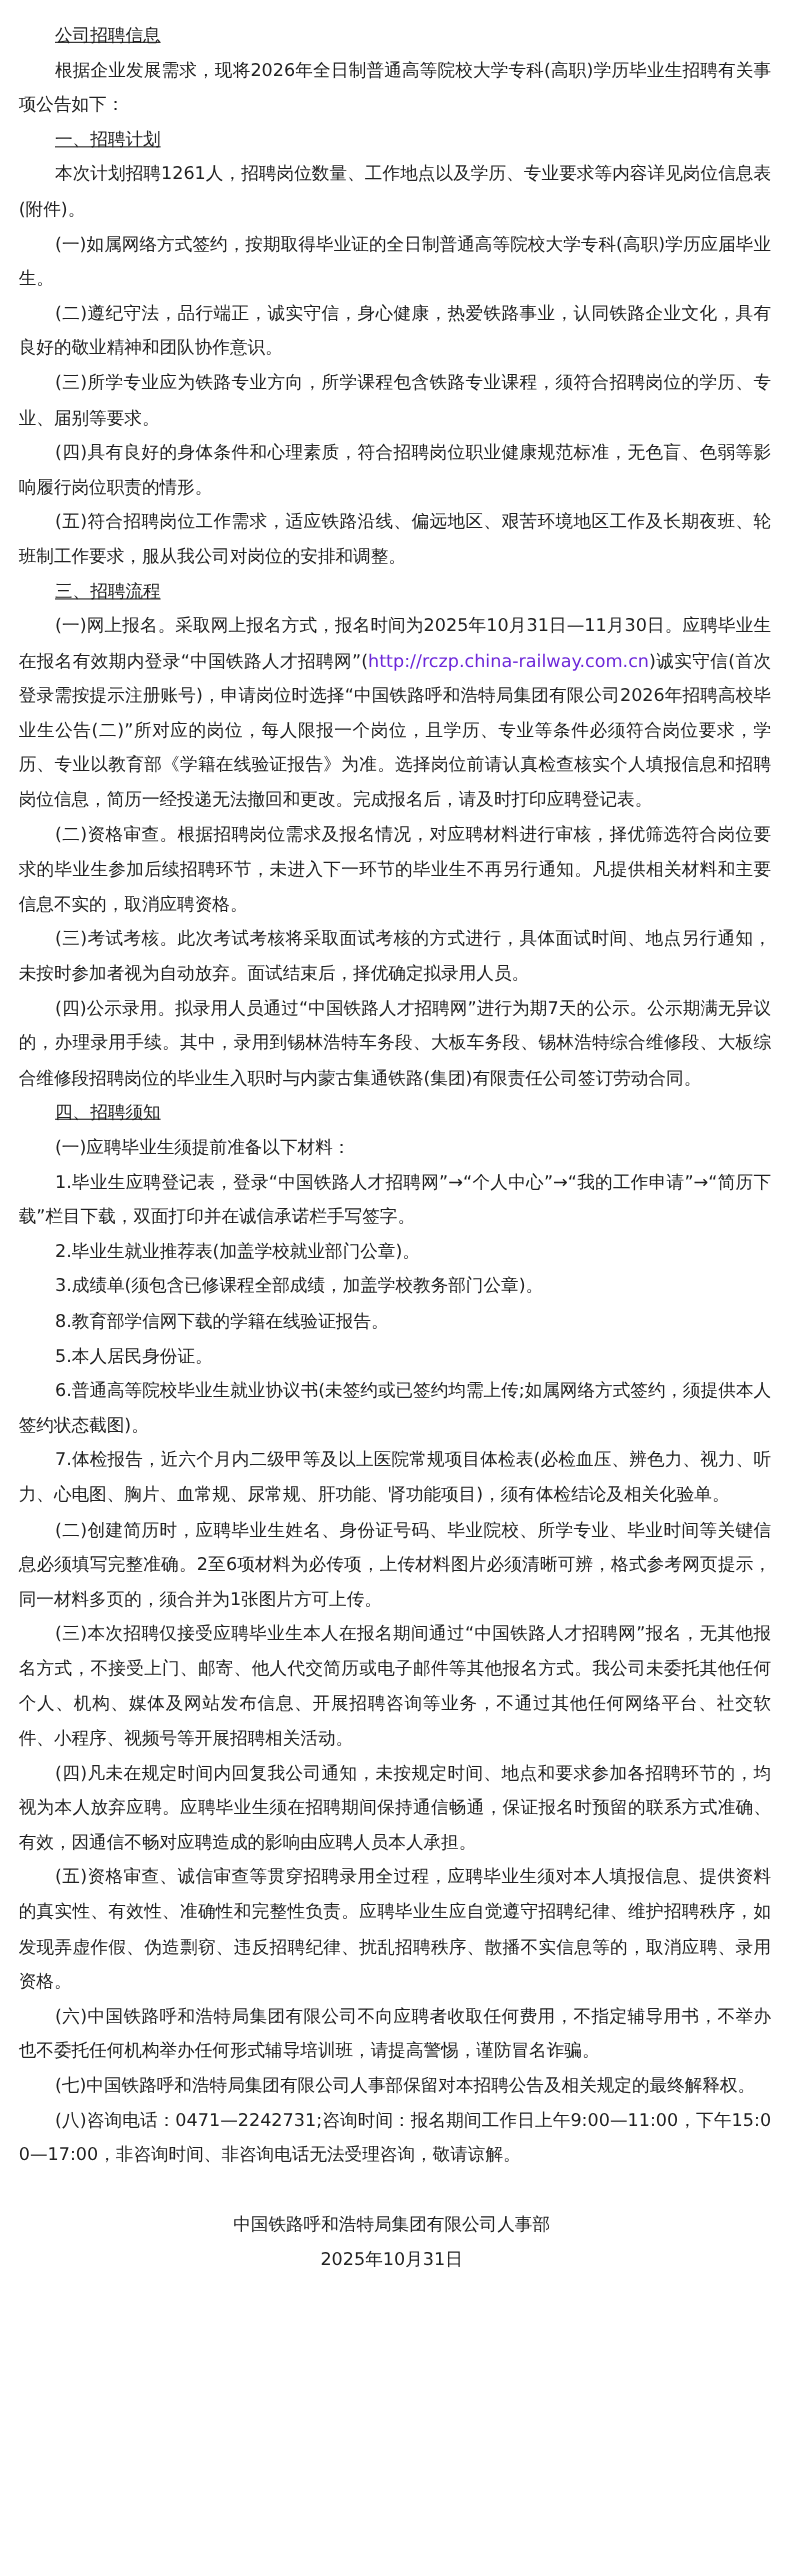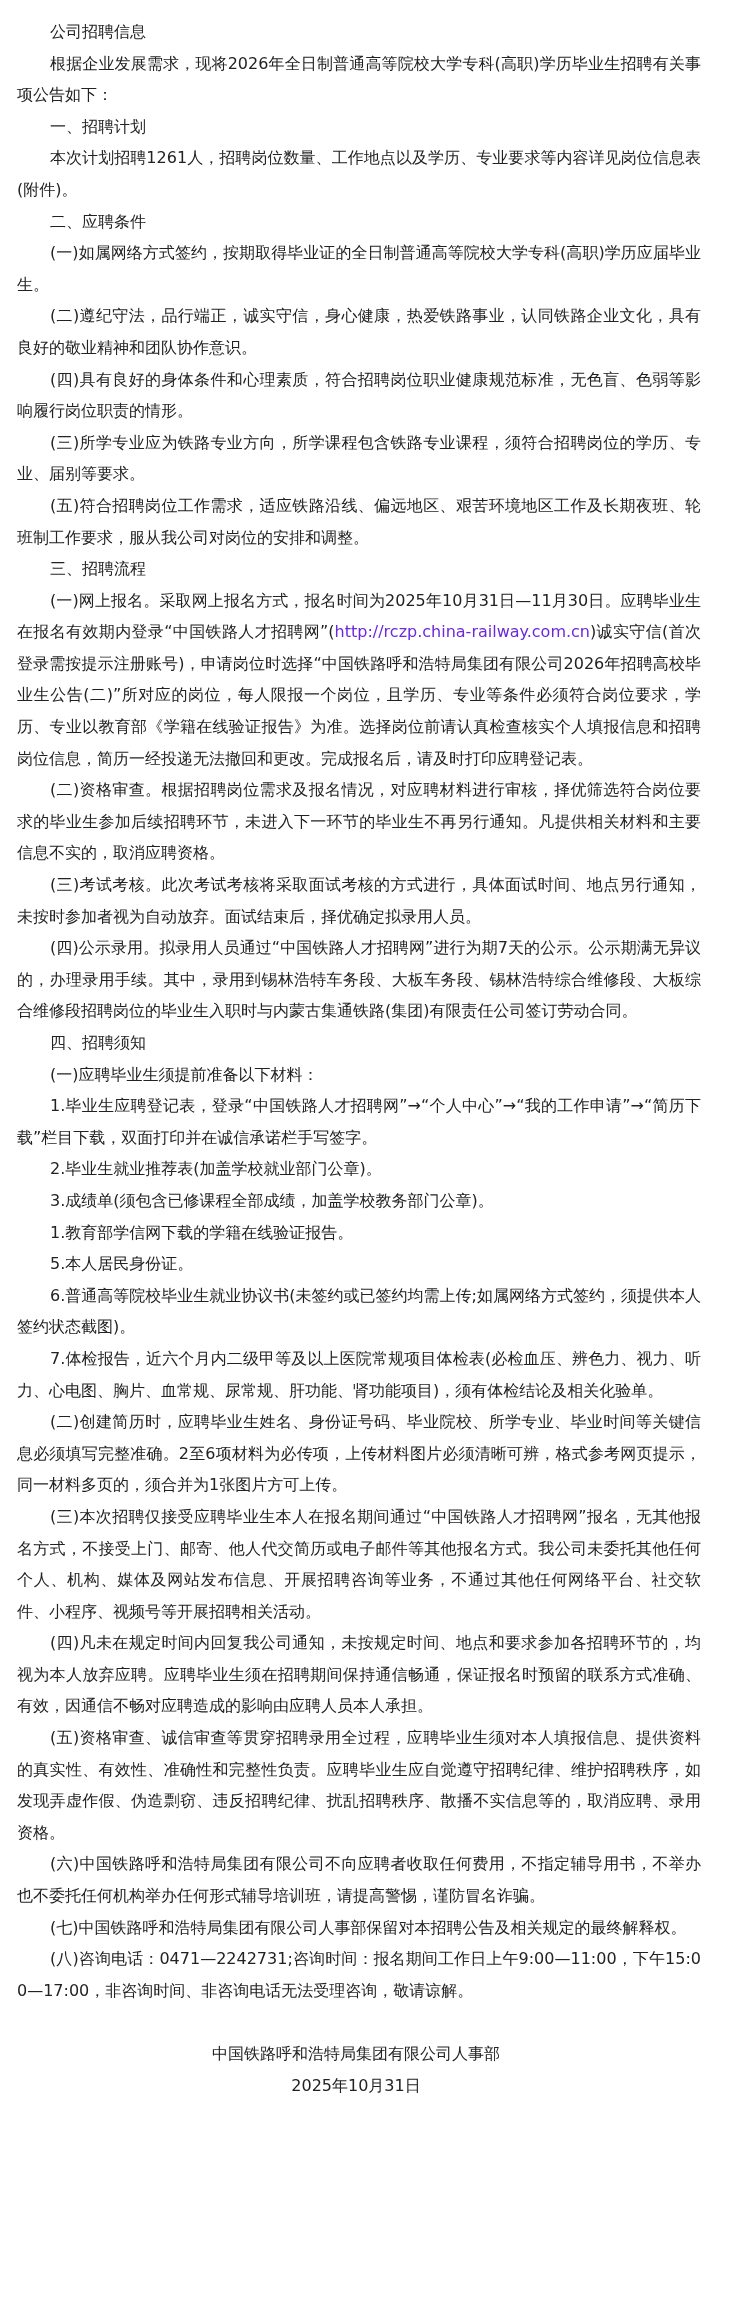--- a/index.html
+++ b/index.html
@@ -26,20 +26,21 @@
     word-break: break-all;
   }
   .doc p {
     margin: 0;
     padding: 0;
     text-indent: 33px;
   }
   .doc p.title,
   .doc p.section {
     text-indent: 33px;
+    text-decoration: underline;
   }
   .doc .link {
     color: #6d28d9;
     text-decoration: none;
   }
   .doc .blank {
     height: 31.6px;
   }
   .doc .sign {
     text-align: center;
@@ -50,39 +51,38 @@
 </head>
 <body>
 
 <div class="doc">
   <p class="title">公司招聘信息</p>
   <p>根据企业发展需求，现将2026年全日制普通高等院校大学专科(高职)学历毕业生招聘有关事项公告如下：</p>
 
   <p class="section">一、招聘计划</p>
   <p>本次计划招聘1261人，招聘岗位数量、工作地点以及学历、专业要求等内容详见岗位信息表(附件)。</p>
 
-  <p class="section">二、应聘条件</p>
   <p>(一)如属网络方式签约，按期取得毕业证的全日制普通高等院校大学专科(高职)学历应届毕业生。</p>
   <p>(二)遵纪守法，品行端正，诚实守信，身心健康，热爱铁路事业，认同铁路企业文化，具有良好的敬业精神和团队协作意识。</p>
+  <p>(三)所学专业应为铁路专业方向，所学课程包含铁路专业课程，须符合招聘岗位的学历、专业、届别等要求。</p>
   <p>(四)具有良好的身体条件和心理素质，符合招聘岗位职业健康规范标准，无色盲、色弱等影响履行岗位职责的情形。</p>
-  <p>(三)所学专业应为铁路专业方向，所学课程包含铁路专业课程，须符合招聘岗位的学历、专业、届别等要求。</p>
   <p>(五)符合招聘岗位工作需求，适应铁路沿线、偏远地区、艰苦环境地区工作及长期夜班、轮班制工作要求，服从我公司对岗位的安排和调整。</p>
 
   <p class="section">三、招聘流程</p>
   <p><span>(一)网上报名。采取网上报名方式，报名时间为2025年10月31日—11月30日。应聘毕业生在报名有效期内登录“中国铁路人才招聘网”(</span><a class="link">http://rczp.china-railway.com.cn</a><span>)诚实守信(首次登录需按提示注册账号)，申请岗位时选择“中国铁路呼和浩特局集团有限公司2026年招聘高校毕业生公告(二)”所对应的岗位，每人限报一个岗位，且学历、专业等条件必须符合岗位要求，学历、专业以教育部《学籍在线验证报告》为准。选择岗位前请认真检查核实个人填报信息和招聘岗位信息，简历一经投递无法撤回和更改。完成报名后，请及时打印应聘登记表。</span></p>
   <p>(二)资格审查。根据招聘岗位需求及报名情况，对应聘材料进行审核，择优筛选符合岗位要求的毕业生参加后续招聘环节，未进入下一环节的毕业生不再另行通知。凡提供相关材料和主要信息不实的，取消应聘资格。</p>
   <p>(三)考试考核。此次考试考核将采取面试考核的方式进行，具体面试时间、地点另行通知，未按时参加者视为自动放弃。面试结束后，择优确定拟录用人员。</p>
   <p>(四)公示录用。拟录用人员通过“中国铁路人才招聘网”进行为期7天的公示。公示期满无异议的，办理录用手续。其中，录用到锡林浩特车务段、大板车务段、锡林浩特综合维修段、大板综合维修段招聘岗位的毕业生入职时与内蒙古集通铁路(集团)有限责任公司签订劳动合同。</p>
 
   <p class="section">四、招聘须知</p>
   <p>(一)应聘毕业生须提前准备以下材料：</p>
   <p>1.毕业生应聘登记表，登录“中国铁路人才招聘网”→“个人中心”→“我的工作申请”→“简历下载”栏目下载，双面打印并在诚信承诺栏手写签字。</p>
   <p>2.毕业生就业推荐表(加盖学校就业部门公章)。</p>
   <p>3.成绩单(须包含已修课程全部成绩，加盖学校教务部门公章)。</p>
-  <p>1.教育部学信网下载的学籍在线验证报告。</p>
+  <p>8.教育部学信网下载的学籍在线验证报告。</p>
   <p>5.本人居民身份证。</p>
   <p>6.普通高等院校毕业生就业协议书(未签约或已签约均需上传;如属网络方式签约，须提供本人签约状态截图)。</p>
   <p>7.体检报告，近六个月内二级甲等及以上医院常规项目体检表(必检血压、辨色力、视力、听力、心电图、胸片、血常规、尿常规、肝功能、肾功能项目)，须有体检结论及相关化验单。</p>
   <p>(二)创建简历时，应聘毕业生姓名、身份证号码、毕业院校、所学专业、毕业时间等关键信息必须填写完整准确。2至6项材料为必传项，上传材料图片必须清晰可辨，格式参考网页提示，同一材料多页的，须合并为1张图片方可上传。</p>
   <p>(三)本次招聘仅接受应聘毕业生本人在报名期间通过“中国铁路人才招聘网”报名，无其他报名方式，不接受上门、邮寄、他人代交简历或电子邮件等其他报名方式。我公司未委托其他任何个人、机构、媒体及网站发布信息、开展招聘咨询等业务，不通过其他任何网络平台、社交软件、小程序、视频号等开展招聘相关活动。</p>
   <p>(四)凡未在规定时间内回复我公司通知，未按规定时间、地点和要求参加各招聘环节的，均视为本人放弃应聘。应聘毕业生须在招聘期间保持通信畅通，保证报名时预留的联系方式准确、有效，因通信不畅对应聘造成的影响由应聘人员本人承担。</p>
   <p>(五)资格审查、诚信审查等贯穿招聘录用全过程，应聘毕业生须对本人填报信息、提供资料的真实性、有效性、准确性和完整性负责。应聘毕业生应自觉遵守招聘纪律、维护招聘秩序，如发现弄虚作假、伪造剽窃、违反招聘纪律、扰乱招聘秩序、散播不实信息等的，取消应聘、录用资格。</p>
   <p>(六)中国铁路呼和浩特局集团有限公司不向应聘者收取任何费用，不指定辅导用书，不举办也不委托任何机构举办任何形式辅导培训班，请提高警惕，谨防冒名诈骗。</p>
   <p>(七)中国铁路呼和浩特局集团有限公司人事部保留对本招聘公告及相关规定的最终解释权。</p>
   <p>(八)咨询电话：0471—2242731;咨询时间：报名期间工作日上午9:00—11:00，下午15:00—17:00，非咨询时间、非咨询电话无法受理咨询，敬请谅解。</p>

